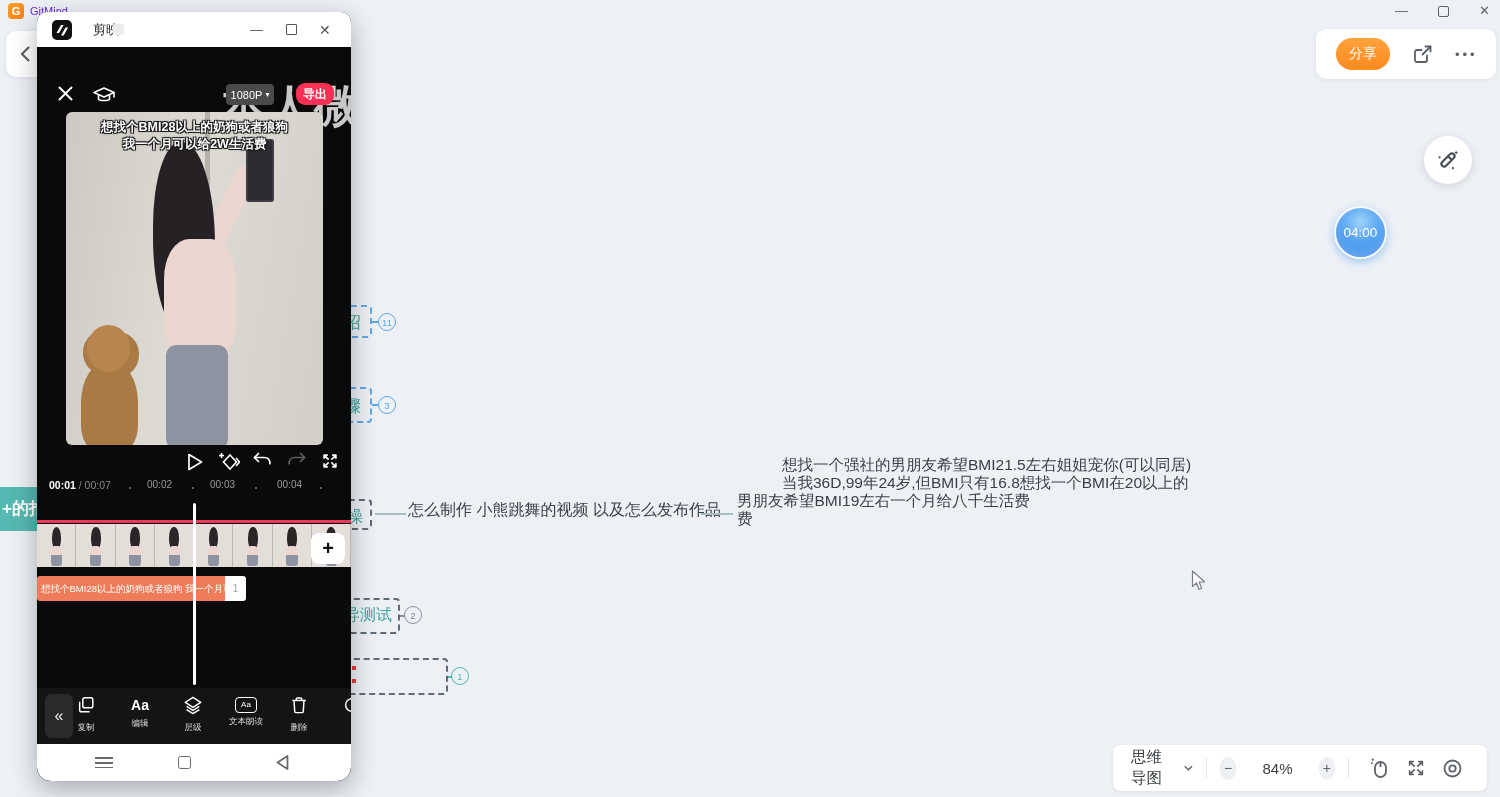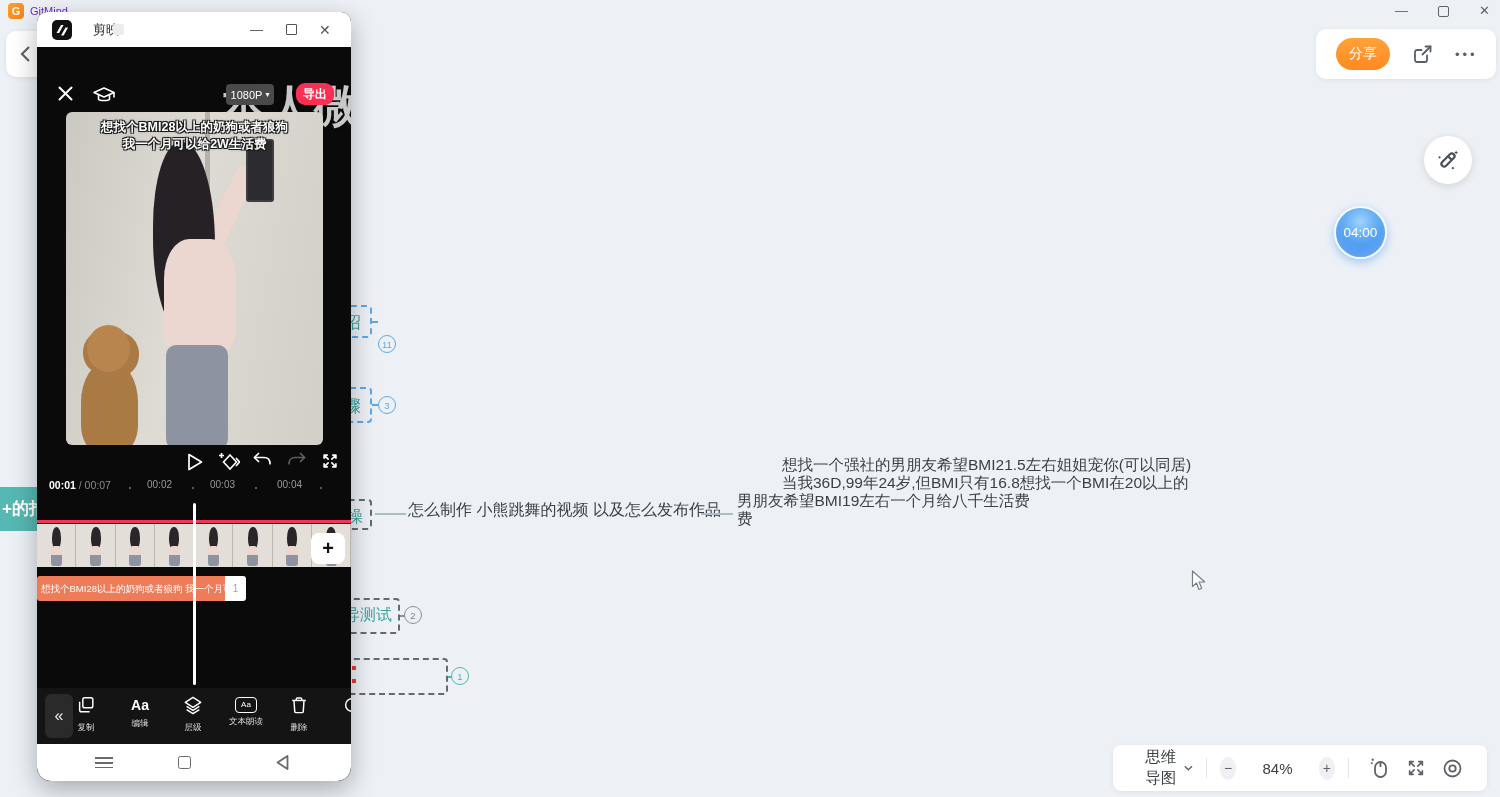--- a/index.html
+++ b/index.html
@@ -48,21 +48,21 @@
     color:#fff; font-size:13.5px; display:flex; align-items:center; justify-content:center; z-index:6; }
 
   .share-card { position:absolute; left:1316px; top:29px; width:180px; height:50px; background:#fff; border-radius:10px;
     box-shadow:0 1px 5px rgba(0,0,0,.07); display:flex; align-items:center; z-index:6; }
   .share-pill { margin-left:20px; width:54px; height:32px; border-radius:17px; background:linear-gradient(180deg,#ffa23a,#ff8a1f);
     color:#fff; font-size:14px; display:flex; align-items:center; justify-content:center; }
   .share-ext { margin-left:22px; }
   .more-dots { margin-left:22px; color:#5a5f66; font-size:13px; letter-spacing:3px; }
 
   .status-card { position:absolute; left:1113px; top:745px; width:374px; height:46px; background:#fff; border-radius:8px;
-    box-shadow:0 1px 5px rgba(0,0,0,.07); display:flex; align-items:center; padding:0 16px 0 18px; z-index:6; color:#3c4043;text-align:right; }
+    box-shadow:0 1px 5px rgba(0,0,0,.07); display:flex; align-items:center; padding:0 16px 0 18px; z-index:6; color:#3c4043; }
   .vm-label { font-size:15.5px; }
   .chev-down { margin-left:8px; }
   .v-div { width:1px; height:20px; background:#e1e4e8; margin:0 13px; }
   .zoom-btn { width:23px; height:23px; border-radius:50%; background:#eef0f3; color:#5f6368; font-size:14px;
     display:flex; align-items:center; justify-content:center; }
   .zoom-val { font-size:15px; margin:0 26px; }
   .sb-icon { margin:0 8px; display:flex; align-items:center; }
 
   
   .phone { position:absolute; left:37px; top:12px; width:314px; height:769px; border-radius:10px 10px 14px 14px;
@@ -154,21 +154,21 @@
   <svg width="11" height="18" viewBox="0 0 11 18">
     <polyline points="9,2 2,9 9,16" fill="none" stroke="#5f6368" stroke-width="2.2"></polyline>
   </svg>
 </div>
 
 <div class="mm node-teal">+的拍</div>
 
 <div class="mm dashed-box" style="left:316px; top:305px; width:56px; height:33px;"></div>
 <div class="mm mm-char" style="left:344px; top:311px;">绍</div>
 <div class="mm stub" style="left:372px; top:321px; width:6px;"></div>
-<div class="mm count-badge" style="left:378px; top:313px;margin-top:22px;">11</div>
+<div class="mm count-badge" style="left:378px; top:313px;">11</div>
 
 <div class="mm dashed-box" style="left:316px; top:387px; width:56px; height:36px;"></div>
 <div class="mm mm-char" style="left:344px; top:395px;">骤</div>
 <div class="mm stub" style="left:372px; top:404px; width:6px;"></div>
 <div class="mm count-badge" style="left:378px; top:396px;">3</div>
 
 <div class="mm dashed-box dashed-gray" style="left:324px; top:499px; width:48px; height:31px;"></div>
 <div class="mm mm-char" style="left:346px; top:505px;">操</div>
 <div class="mm conn" style="left:375px; top:513px; width:31px;"></div>
 

